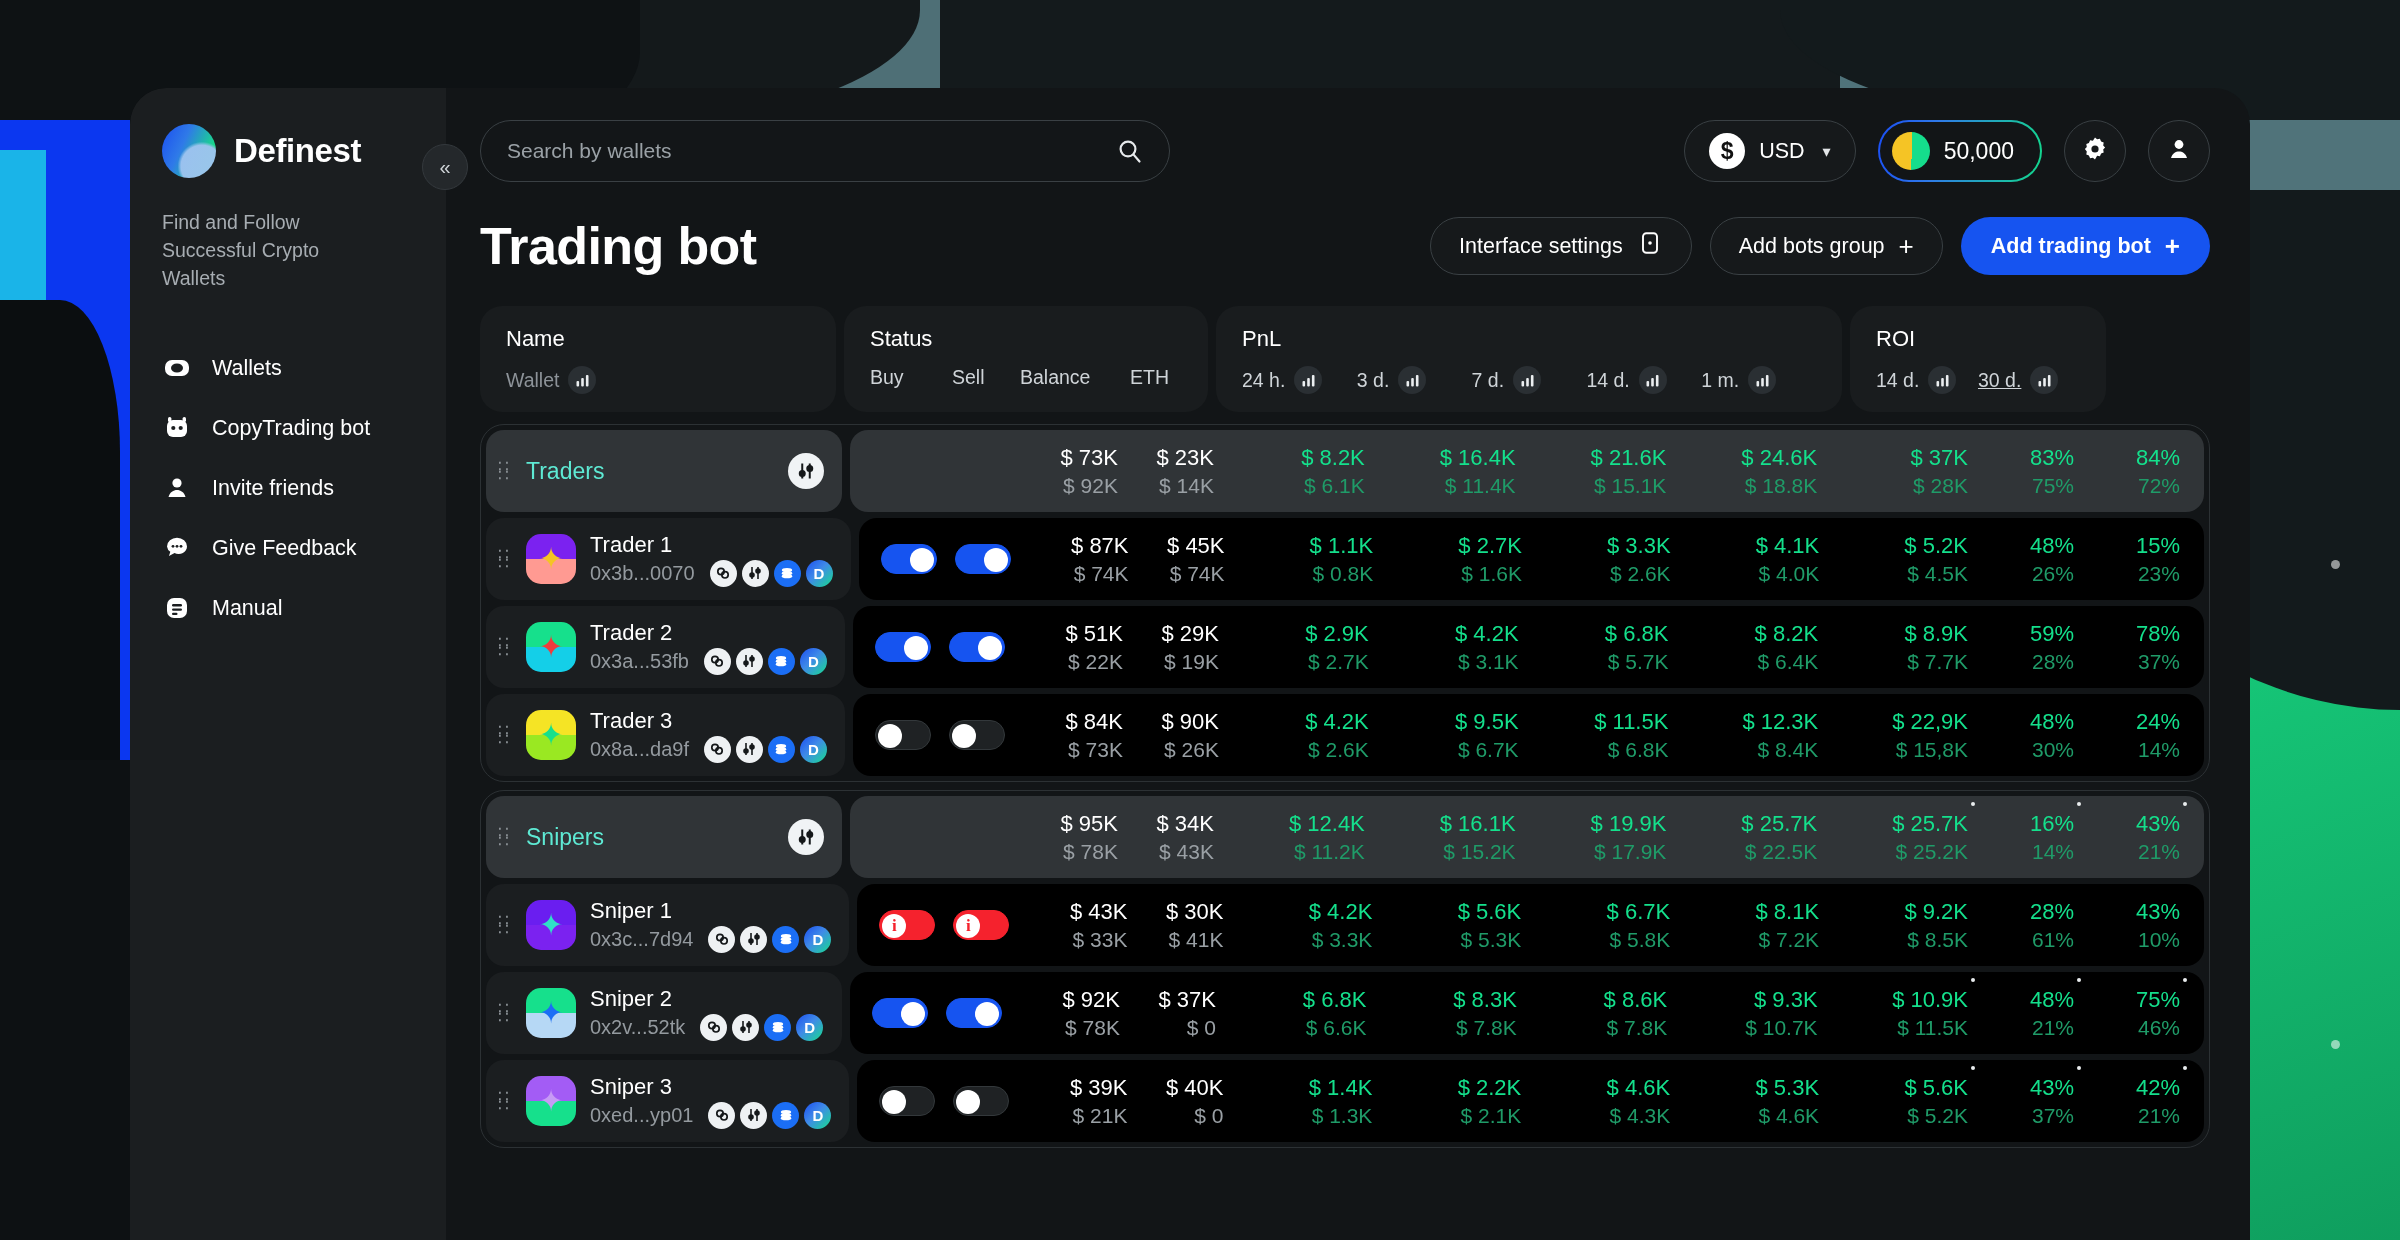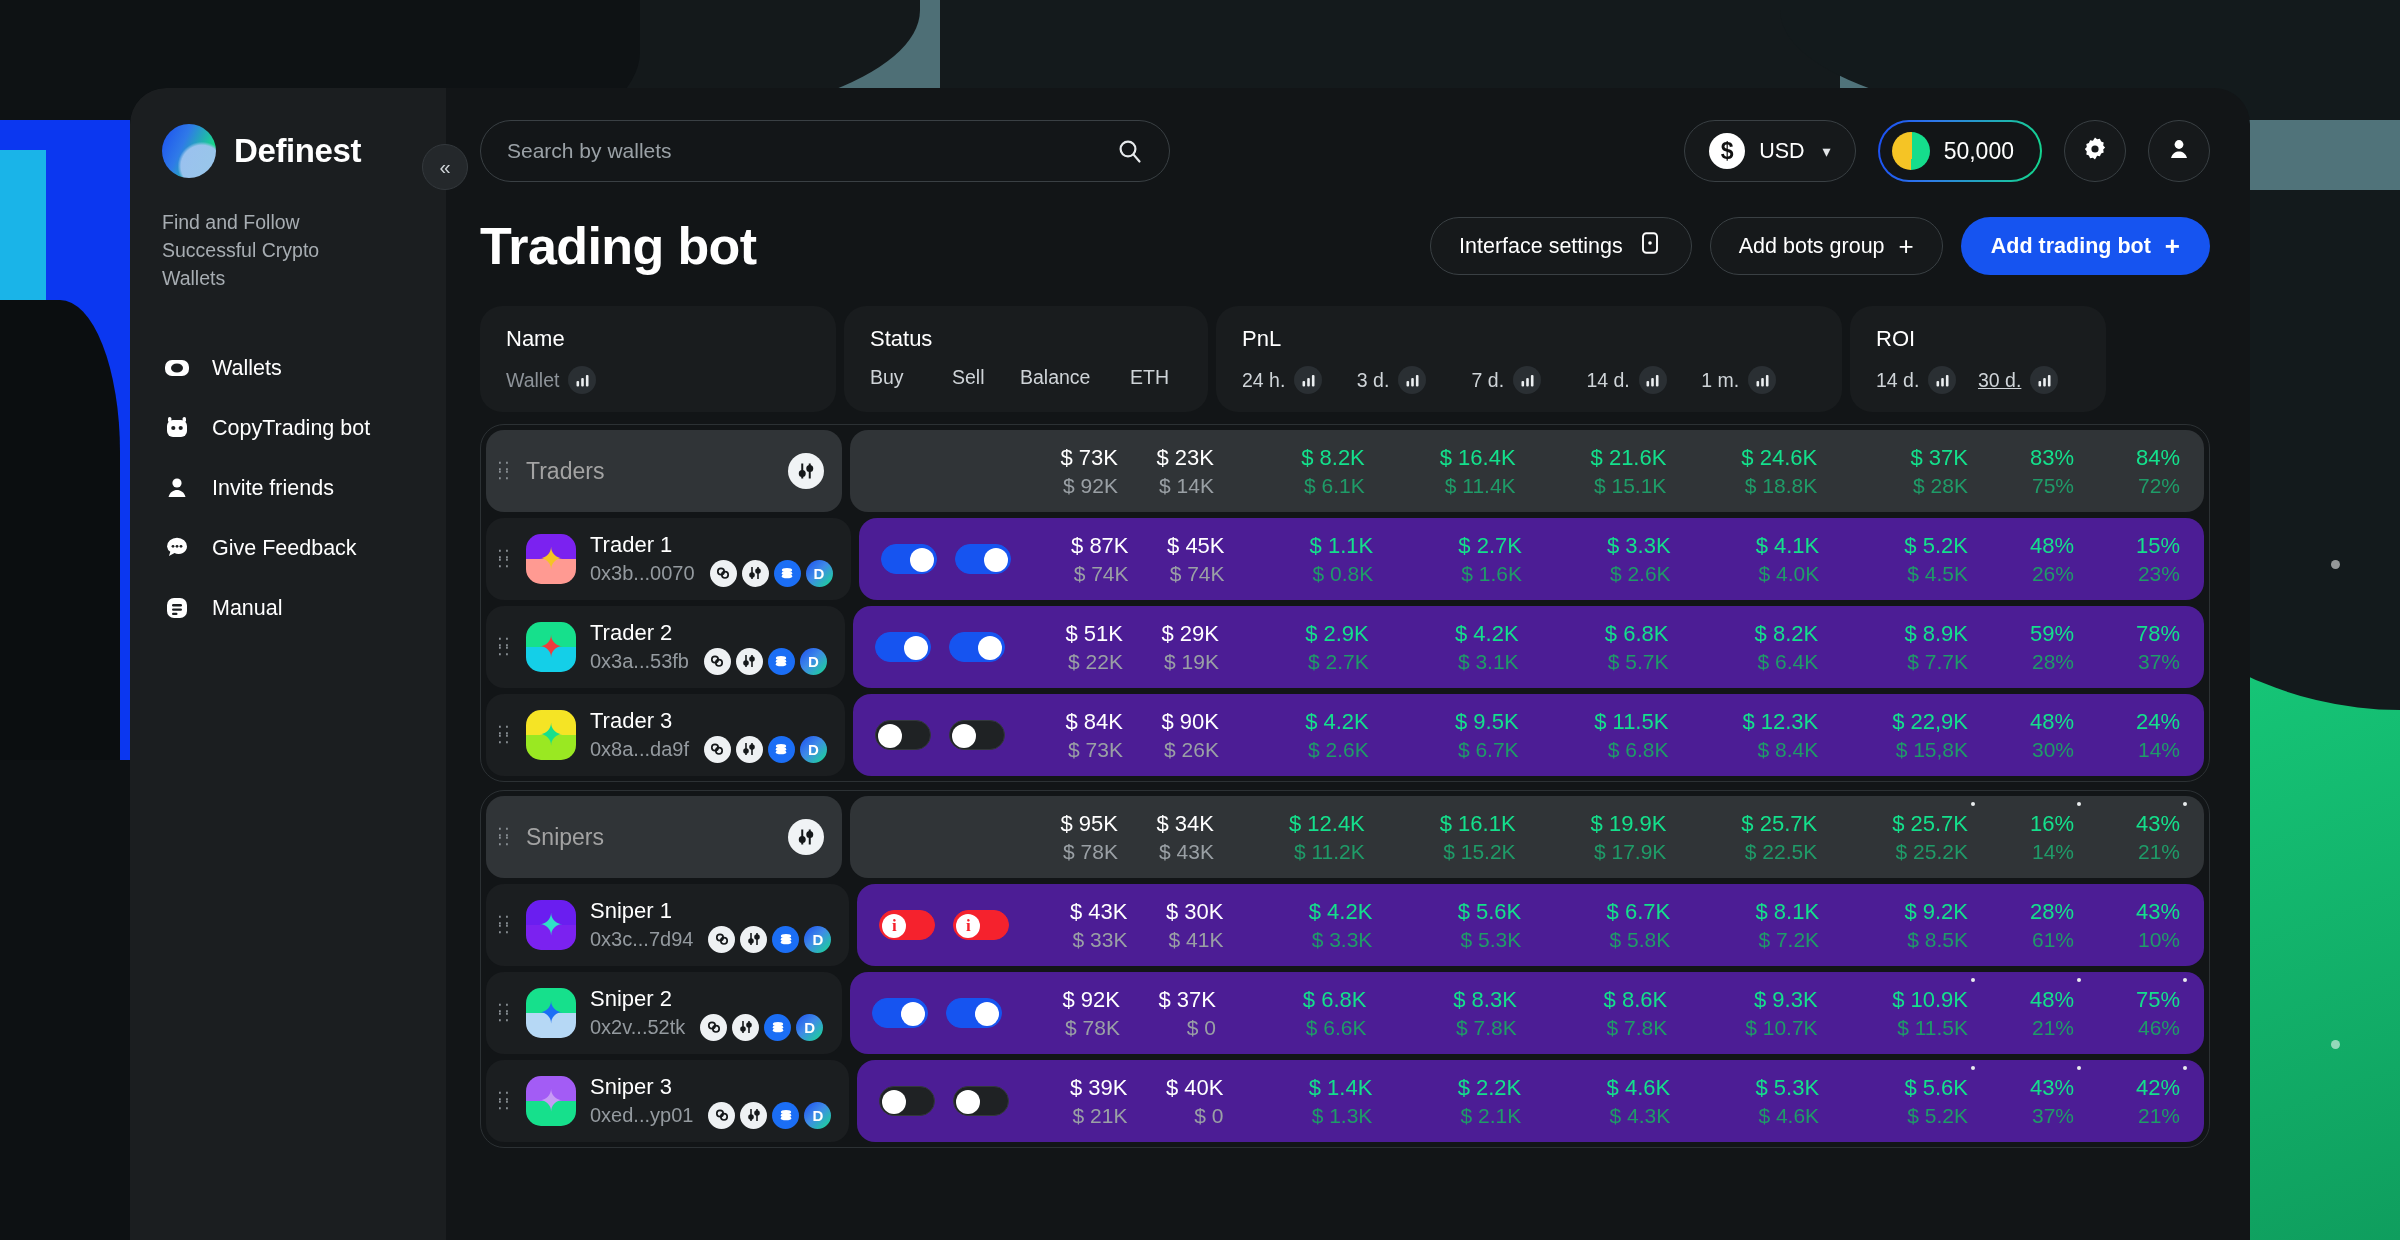--- a/index.html
+++ b/index.html
@@ -236,28 +236,28 @@
   .addr { font-size: 20px; color: #949a9f; }
   .badges { display: flex; align-items: center; gap: 5px; }
   .badge {
     width: 27px; height: 27px; border-radius: 50%;
     display: flex; align-items: center; justify-content: center;
     font-size: 15px; font-weight: 700;
   }
   .badge-light { background: #eef1f3; color: #15181a; }
   .badge-blue  { background: #1b6ef5; color: #fff; }
   .badge-d     { background: linear-gradient(135deg, #1b4ef0 0%, #3f8ae8 45%, #16dd8d 100%); color: #fff; }
-  .group-name { font-size: 23px; color: #a3a3a3; flex: 1; }
+  .group-name { font-size: 23px; color: #5eead4; flex: 1; }
   .group-gear {
     width: 36px; height: 36px; border-radius: 50%; background: #f0f3f5;
     display: flex; align-items: center; justify-content: center; cursor: pointer;
   }
 
   .cell-data {
-    flex: 1; background: #4c1d95; border-radius: 18px;
+    flex: 1; background: #000000; border-radius: 18px;
     display: flex; align-items: center; min-height: 82px; padding: 0 24px 0 0;
   }
   .cell-data.summary { background: #303437; }
 
   .toggles { flex: 0 0 150px; display: flex; align-items: center; gap: 18px; padding-left: 22px; }
   .tgl {
     width: 56px; height: 30px; border-radius: 15px; position: relative; cursor: pointer;
     background: #1f2224; border: 1px solid #33383b;
   }
   .tgl.on  { background: #1654f0; border-color: #1654f0; }

